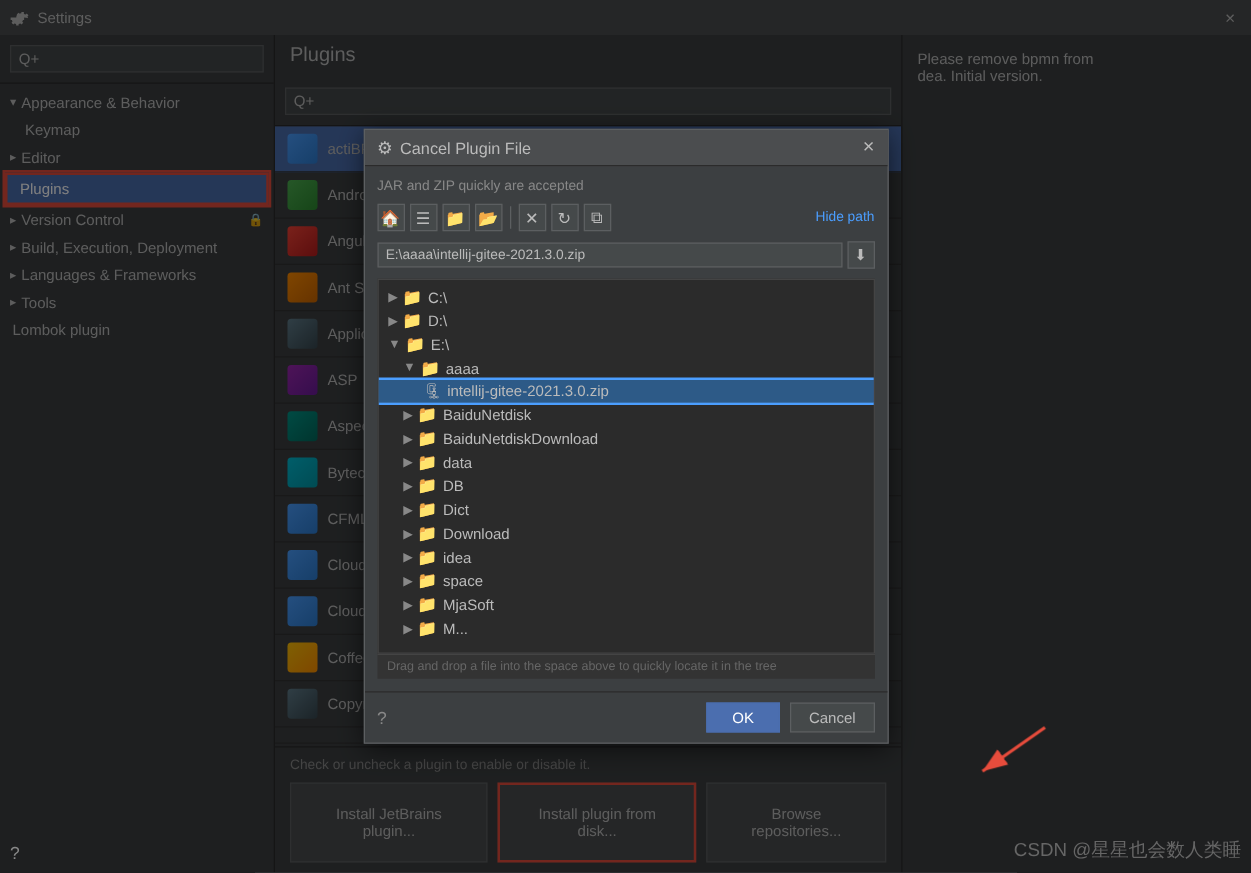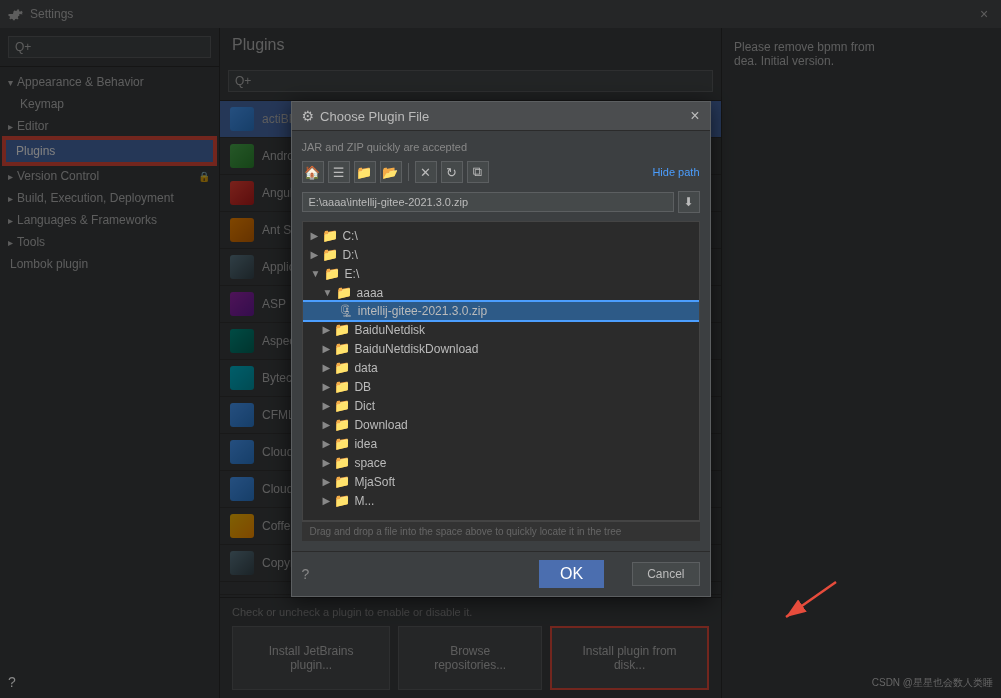--- a/index.html
+++ b/index.html
@@ -77,28 +77,28 @@
     .tree-folder-icon { margin-right: 4px; font-size: 13px; }
     .tree-file-icon { margin-right: 4px; font-size: 12px; }
     .selected-file { background: #2d5a87; outline: 2px solid #4b9eff; }
 
     
     .drag-hint { font-size: 10px; color: #666; padding: 4px 8px; background: #333; border-top: 1px solid #444; }
 
     
     .modal-footer { display: flex; align-items: center; padding: 8px 10px; border-top: 1px solid #2b2b2b; gap: 8px; }
     .modal-help { color: #888; font-size: 14px; margin-right: auto; cursor: pointer; }
-    .btn-ok { padding: 4px 20px; background: #4b6eaf; color: white; border: 1px solid #4b6eaf; cursor: pointer; font-size: 16px; }
-    .btn-cancel { padding: 4px 14px; background: #45494a; color: #bbb; border: 1px solid #5c5f61; cursor: pointer; font-size: 12px; margin-left: 20px; }
+    .btn-ok { padding: 4px 20px; background: #4b6eaf; color: white; border: 1px solid #4b6eaf; cursor: pointer; font-size: 12px; }
+    .btn-cancel { padding: 4px 14px; background: #45494a; color: #bbb; border: 1px solid #5c5f61; cursor: pointer; font-size: 12px; }
 
     
     .red-border { outline: 2px solid #e74c3c; }
 
     
-    .watermark { position: fixed; bottom: 8px; right: 8px; font-size: 10px; color: #666; pointer-events: none; z-index: 300; text-align: right; }
+    .watermark { position: fixed; bottom: 8px; right: 8px; font-size: 15px; color: #666; pointer-events: none; z-index: 300; text-align: right; }
 
     
     .question-mark { position: fixed; bottom: 8px; left: 8px; font-size: 14px; color: #888; cursor: pointer; z-index: 300; }
 
     
     ::-webkit-scrollbar { width: 6px; height: 6px; }
     ::-webkit-scrollbar-track { background: #3c3f41; }
     ::-webkit-scrollbar-thumb { background: #5c5f61; }
 
     .plugin-icon-img { width: 24px; height: 24px; border-radius: 3px; background: linear-gradient(135deg, #4a9eff, #2d7dd2); margin-right: 8px; flex-shrink: 0; }
@@ -234,40 +234,40 @@
         <div class="plugin-item">
           
           
         </div>
 
       </div>
       <div class="bottom-bar">
         <span>Check or uncheck a plugin to enable or disable it.</span>
         <div class="bottom-buttons">
           <button class="btn">Install JetBrains plugin...</button>
+          <button class="btn btn-highlighted" style="border: 2px solid #e74c3c;">Install plugin from disk...</button>
           <button class="btn">Browse repositories...</button>
-          <button class="btn btn-highlighted" style="border: 2px solid #e74c3c;">Install plugin from disk...</button>
         </div>
       </div>
     </div>
 
     <div class="right-panel">
       <p>Please remove bpmn from</p>
       <p style="margin-bottom:8px;">dea. Initial version.</p>
     </div>
   </div>
 </div>
 
 <div class="modal-overlay">
   <div class="modal">
 
     <div class="modal-title-bar">
       <div class="modal-title">
         <span style="font-size:14px;">⚙</span>
-        <span>Choose Plugin File</span>
+        <span>Cancel Plugin File</span>
       </div>
       <span class="modal-close">×</span>
     </div>
 
     <div class="modal-body">
       <div class="modal-hint">JAR and ZIP quickly are accepted</div>
 
       <div class="file-toolbar">
         <button class="file-toolbar-btn" title="Home">🏠</button>
         <button class="file-toolbar-btn" title="List">☰</button>

